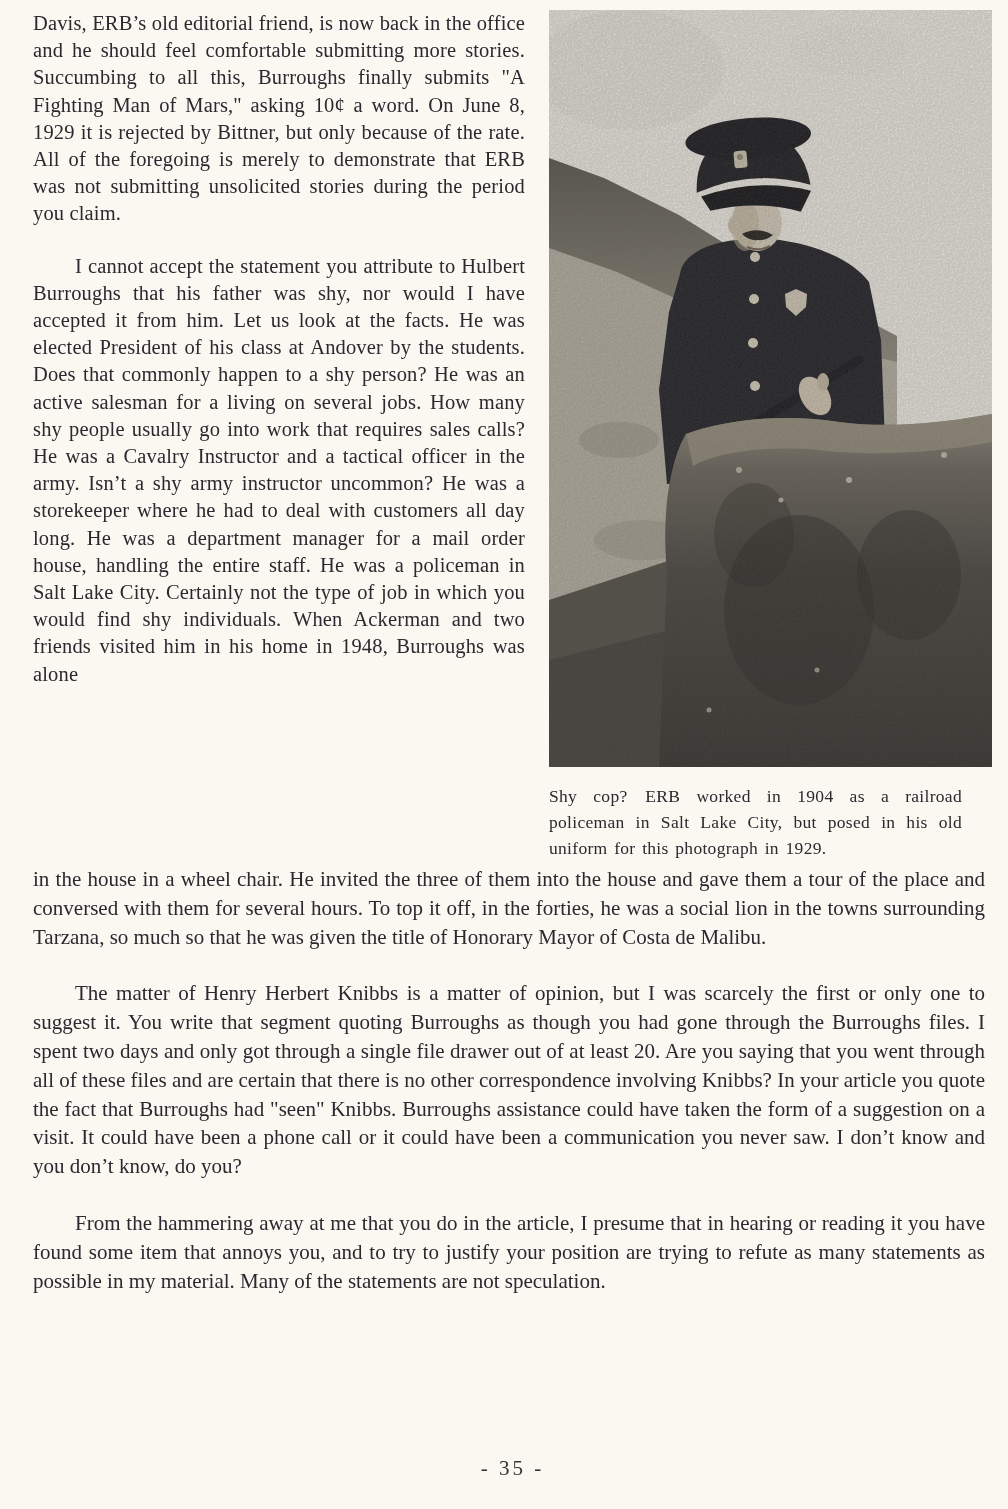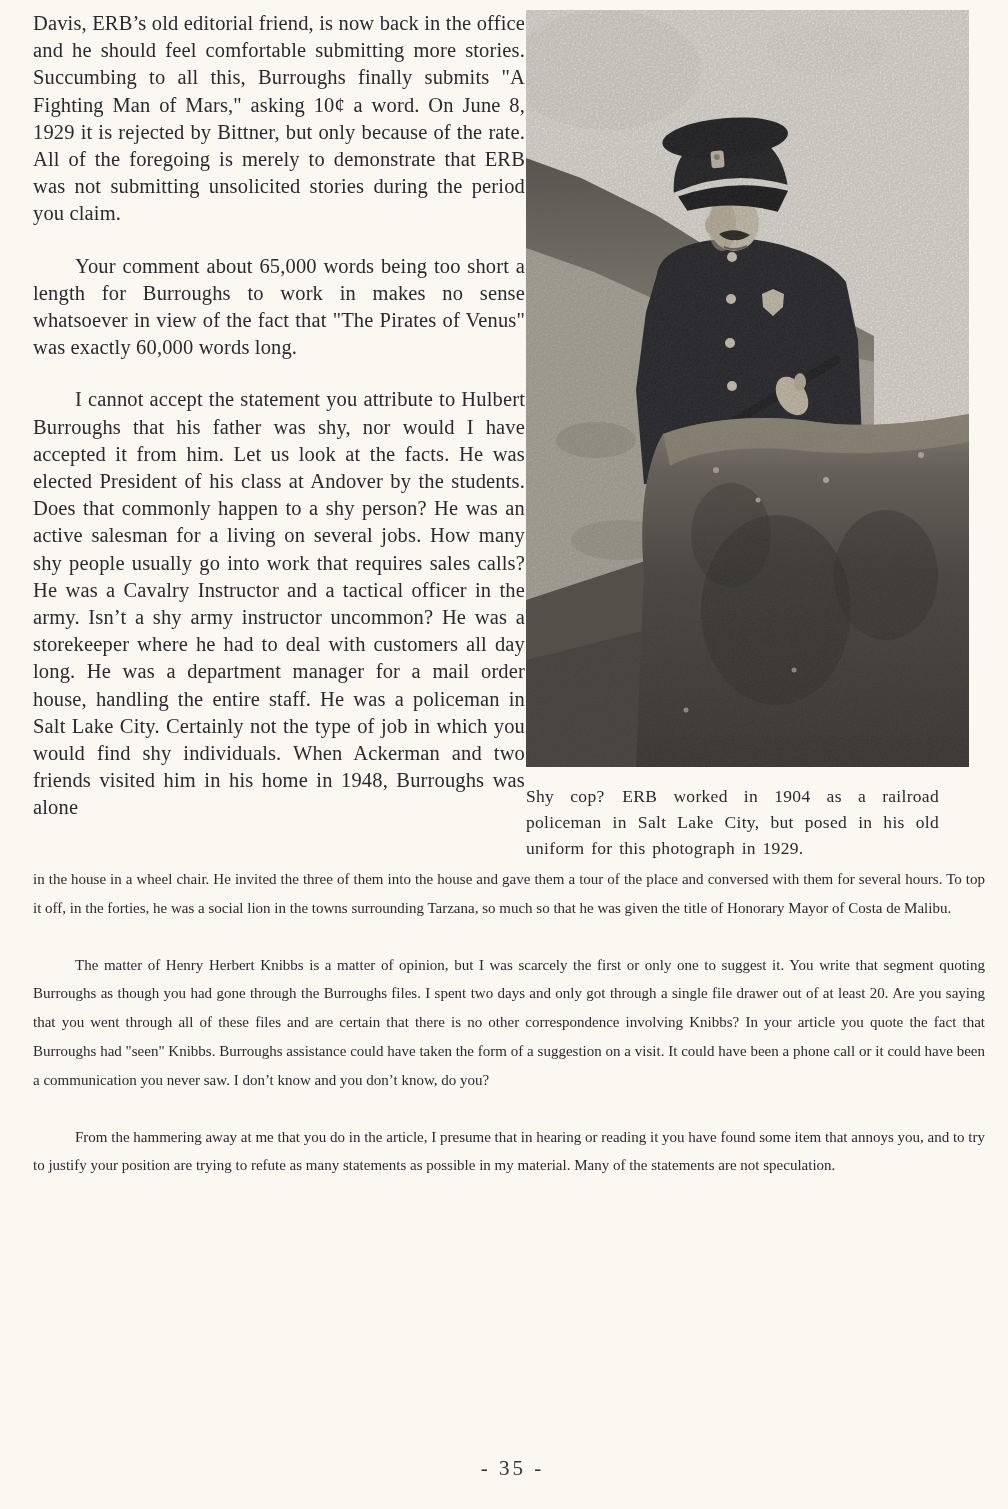--- a/index.html
+++ b/index.html
@@ -9,21 +9,21 @@
     font-family:"Liberation Serif", serif;
     color:#2a2930;
     overflow:hidden;
   }
   .page {
     box-sizing:border-box;
     width:1008px; height:1509px;
     padding:10px 23px 0 33px;
     position:relative;
   }
-  .top { display:flex; gap:1px; }
+  .top { display:flex; gap:24px; }
   .col-left { width:492px; }
   .para {
     margin:0 0 25px 0;
     text-align:justify;
     font-size:20.5px;
     line-height:27.2px;
     text-indent:42px;
     letter-spacing:0.15px;
   }
   .para.no-indent { text-indent:0; }
@@ -37,21 +37,21 @@
   .caption {
     margin:16px 0 0 0;
     font-size:17.5px;
     line-height:26px;
     text-align:justify;
     letter-spacing:0.3px;
     word-spacing:2px;
   }
   .full { margin-top:4px; }
   .full .para {
-    font-size:15px;
+    font-size:21px;
     line-height:28.8px;
     margin-bottom:28px;
     letter-spacing:0px;
   }
   .page-number {
     position:absolute;
     left:17px; right:0;
     bottom:28px;
     text-align:center;
     font-size:21px;
@@ -61,21 +61,20 @@
 </style>
 </head>
 <body>
 
 <div class="page">
 
   <div class="top">
 
     <div class="col-left">
       <p class="para no-indent">Davis, ERB’s old editorial friend, is now back in the office and he should feel comfortable submitting more stories. Succumbing to all this, Burroughs finally submits "A Fighting Man of Mars," asking 10¢ a word. On June 8, 1929 it is rejected by Bittner, but only because of the rate. All of the foregoing is merely to demonstrate that ERB was not submitting unsolicited stories during the period you claim.</p>
-      <p class="para">Your comment about 65,000 words being too short a length for Burroughs to work in makes no sense whatsoever in view of the fact that "The Pirates of Venus" was exactly 60,000 words long.</p>
       <p class="para">I cannot accept the statement you attribute to Hulbert Burroughs that his father was shy, nor would I have accepted it from him. Let us look at the facts. He was elected President of his class at Andover by the students. Does that commonly happen to a shy person? He was an active salesman for a living on several jobs. How many shy people usually go into work that requires sales calls? He was a Cavalry Instructor and a tactical officer in the army. Isn’t a shy army instructor uncommon? He was a storekeeper where he had to deal with customers all day long. He was a department manager for a mail order house, handling the entire staff. He was a policeman in Salt Lake City. Certainly not the type of job in which you would find shy individuals. When Ackerman and two friends visited him in his home in 1948, Burroughs was alone</p>
     </div>
 
     <div class="col-right">
       <div class="photo">
         <svg width="443" height="757" viewBox="0 0 443 757">
           <defs>
             <linearGradient id="rockg" x1="0" y1="0" x2="0" y2="1">
               <stop offset="0" stop-color="#8e897c"></stop>
               <stop offset="0.16" stop-color="#67635a"></stop>

